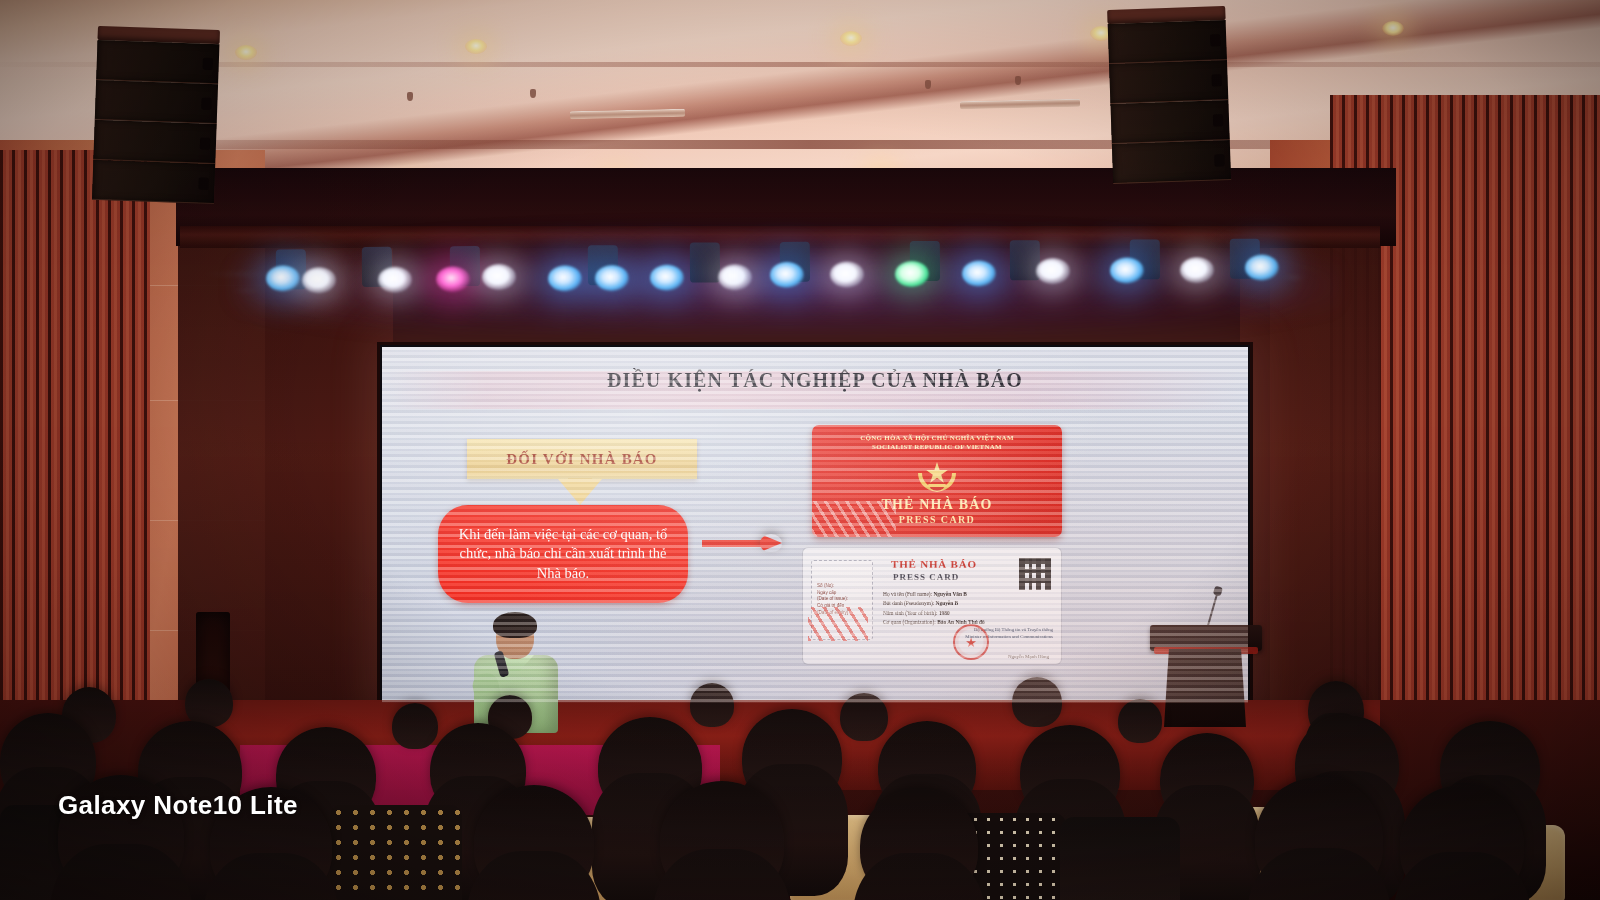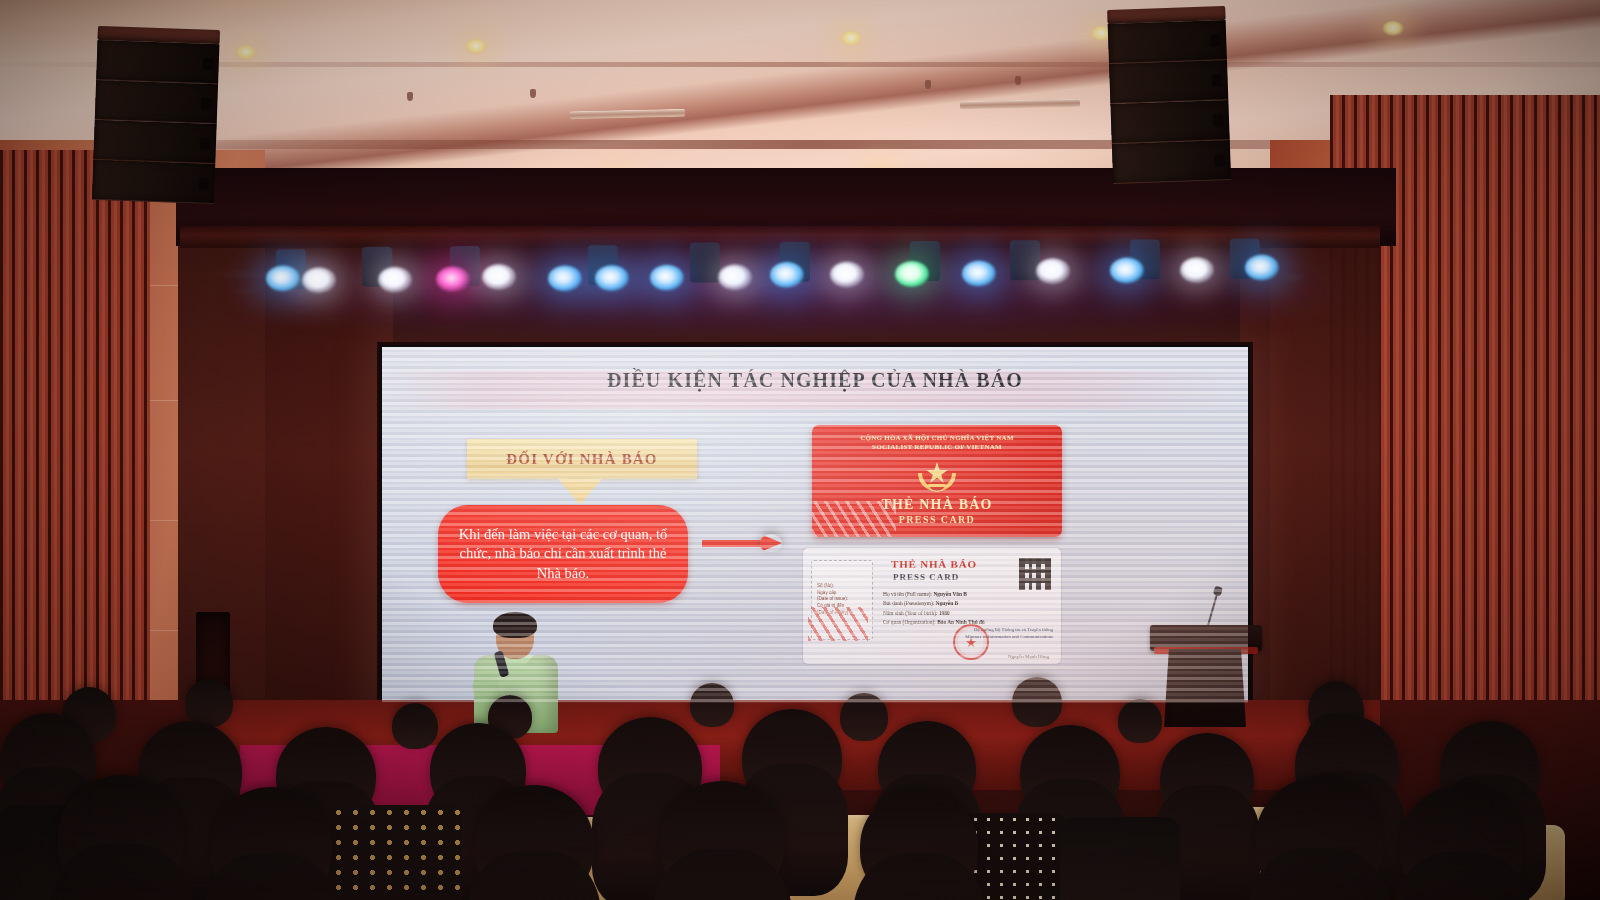--- a/index.html
+++ b/index.html
@@ -609,13 +609,14 @@
     <div class="head long" style="left:210px;top:132px;width:122px;height:118px;"></div>
     <div class="head long" style="left:474px;top:130px;width:120px;height:118px;"></div>
     <div class="head long" style="left:660px;top:126px;width:124px;height:122px;"></div>
     <div class="head long" style="left:860px;top:134px;width:118px;height:114px;"></div>
     <div class="head long" style="left:1255px;top:122px;width:128px;height:126px;"></div>
     <div class="head long" style="left:1400px;top:130px;width:124px;height:120px;"></div>
   </div>
 
   <div class="warm-cast"></div>
   <div class="vignette"></div>
+  <div class="watermark">Galaxy Note10 Lite</div>
 </div>
 
 </body></html>

